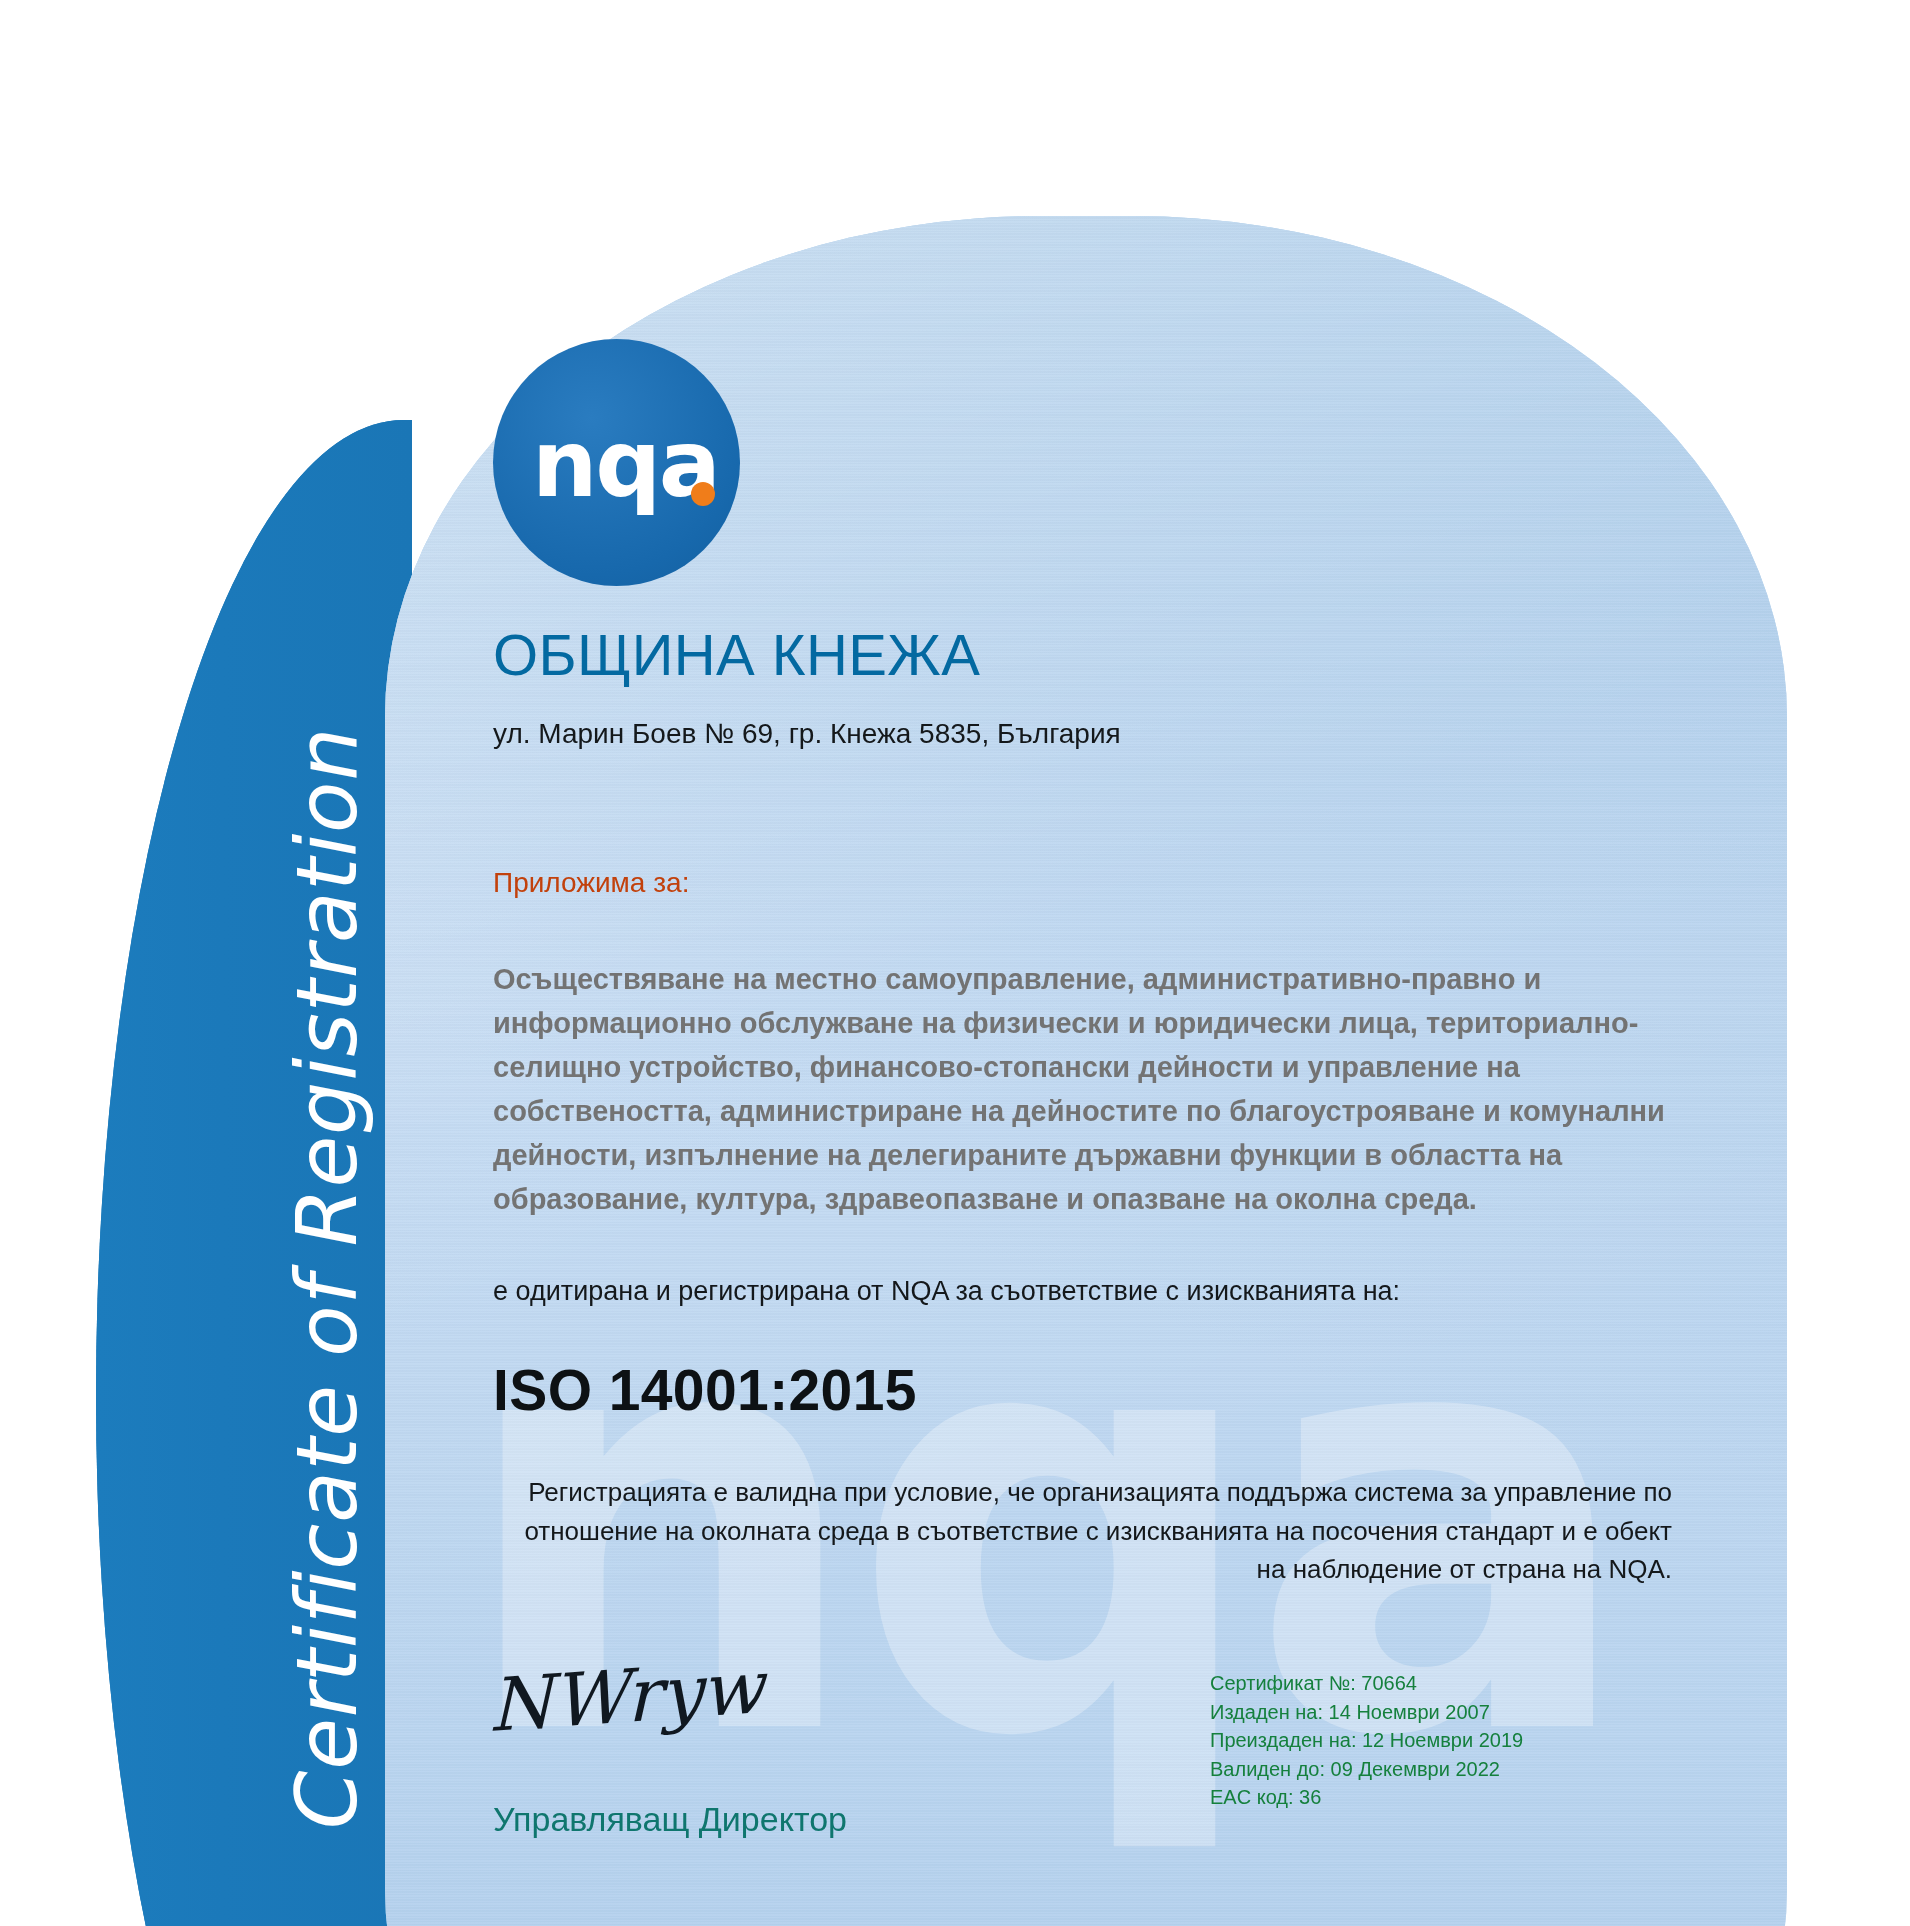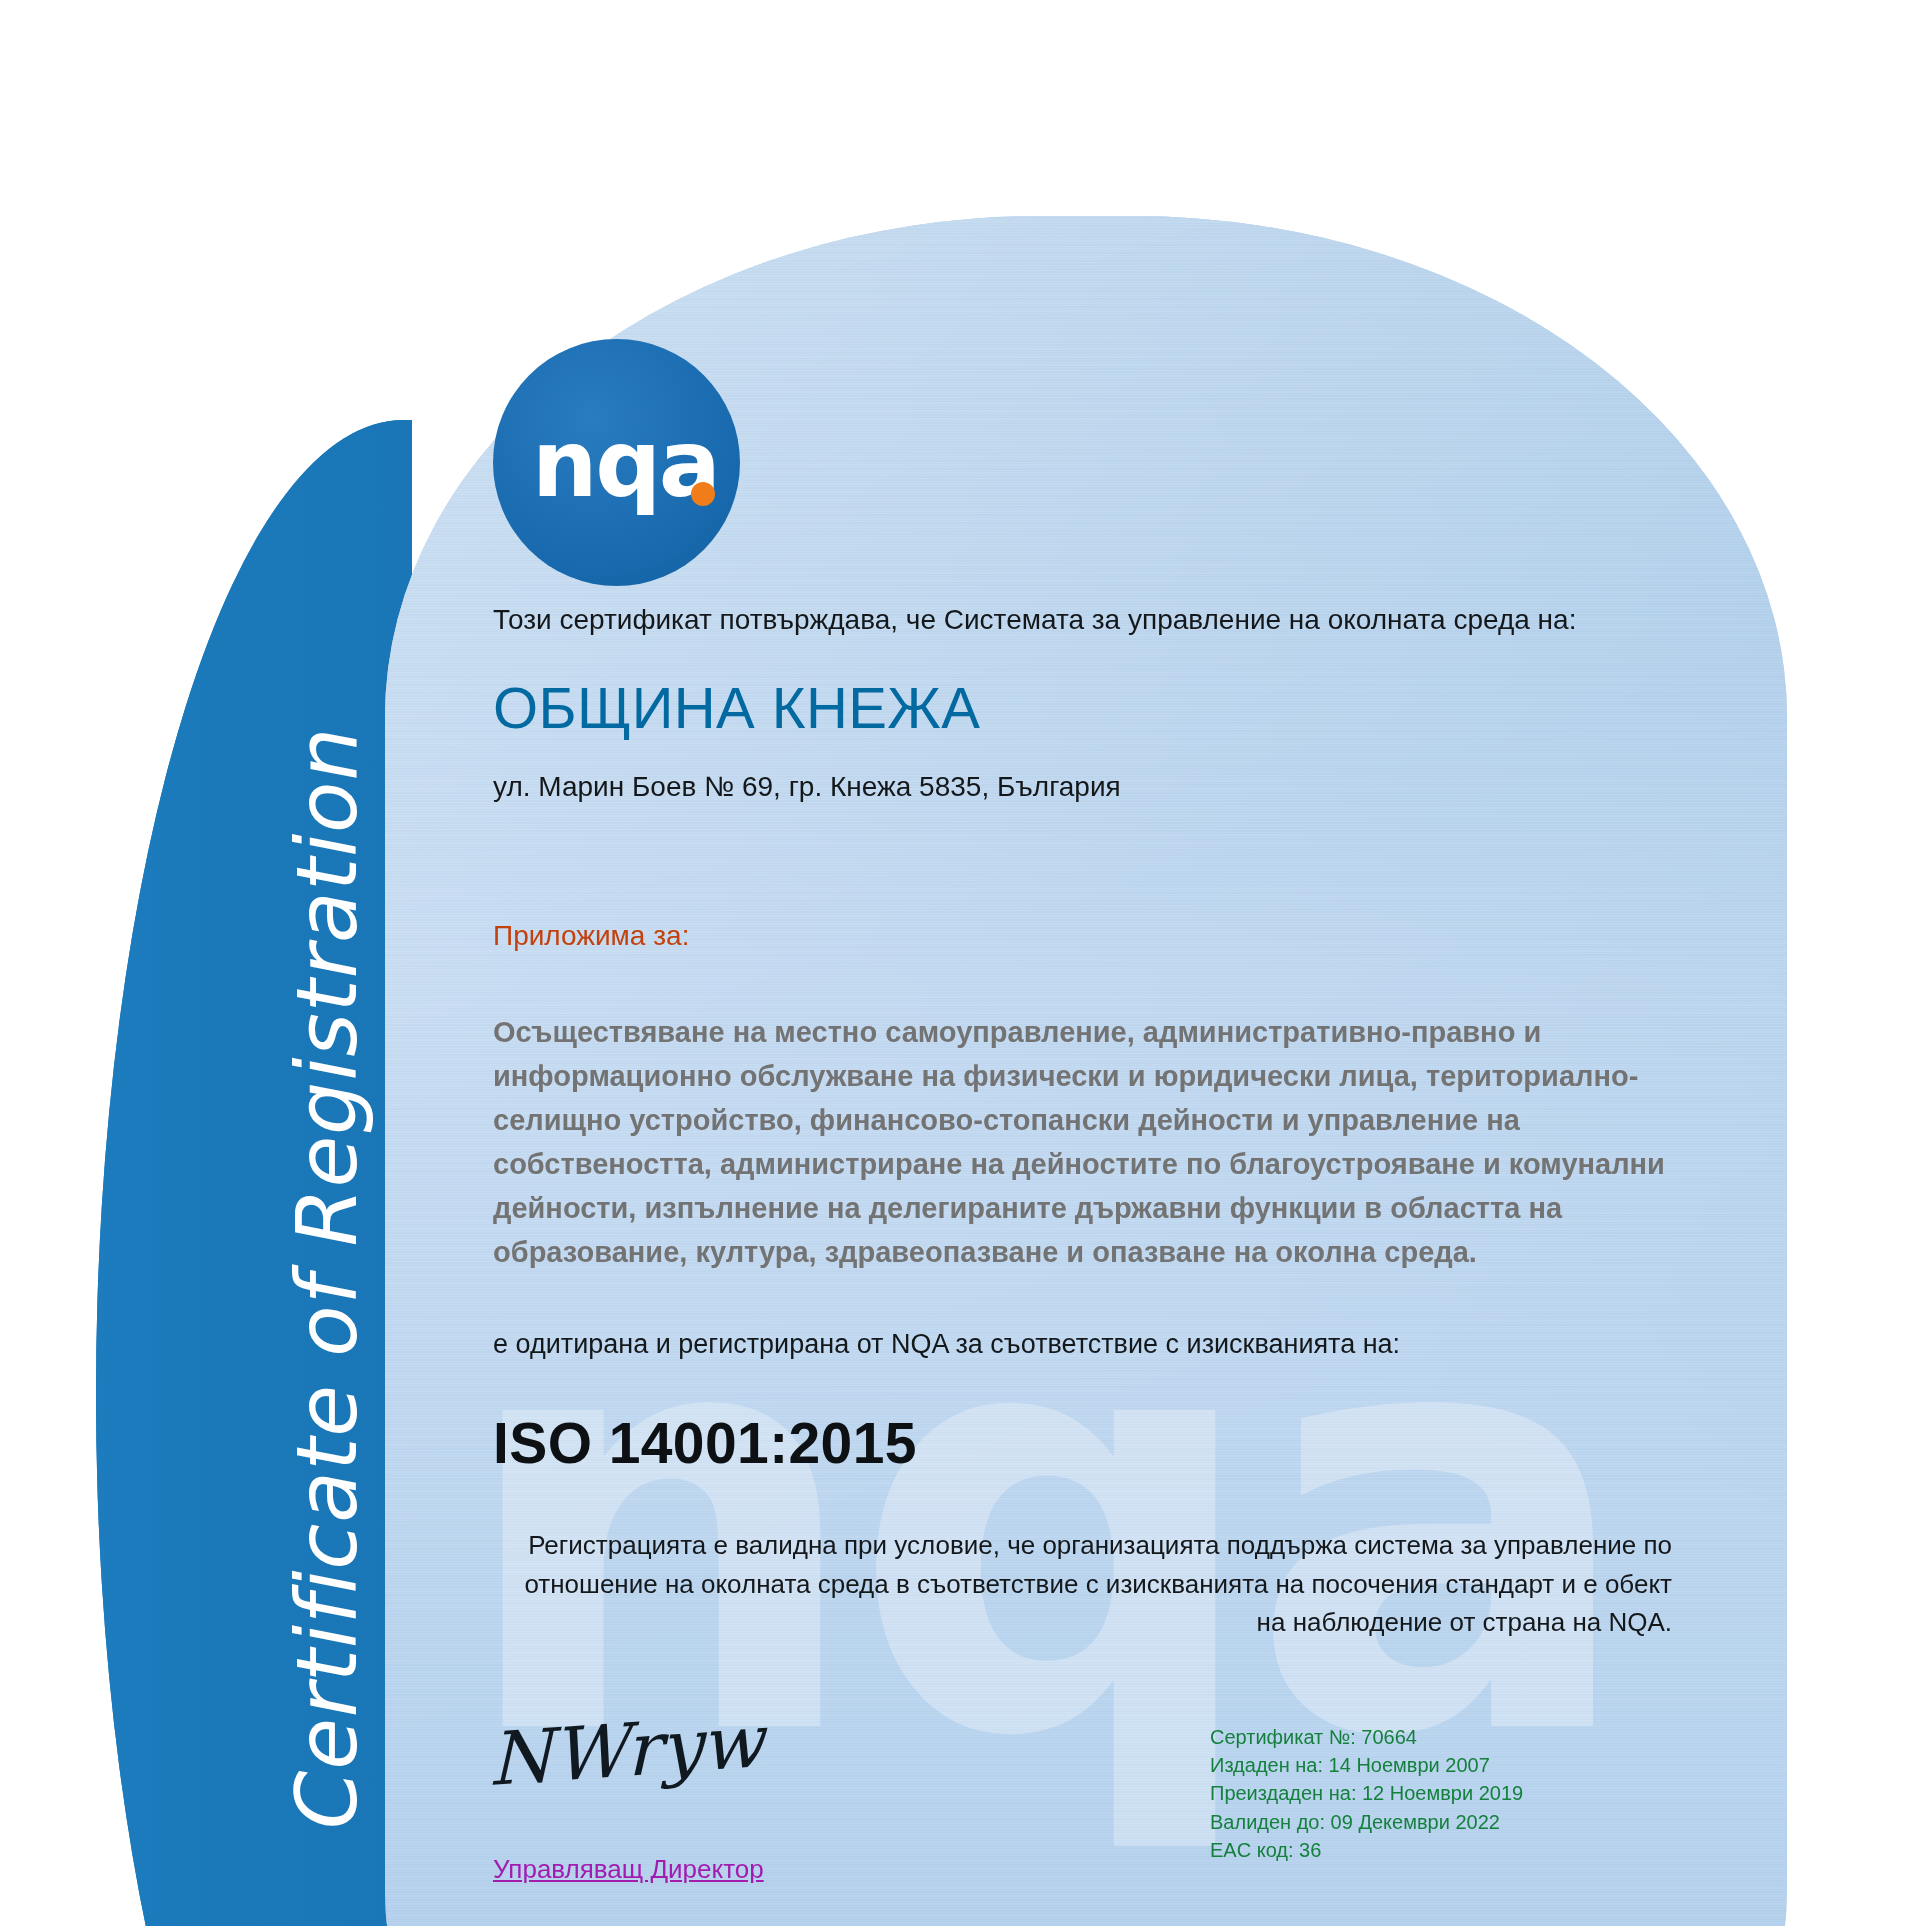--- a/index.html
+++ b/index.html
@@ -224,23 +224,22 @@
     font-style: italic;
     color: #101820;
     line-height: 1;
     height: 89px;
     transform: rotate(-4deg) skewX(-6deg);
     transform-origin: left bottom;
     white-space: nowrap;
   }
   .sig-title {
     margin-top: 42px;
-    font-size: 26px;
-    color: #a21caf;
-    text-decoration: underline;
+    font-size: 34px;
+    color: #0f766e;
   }
   .details {
     position: absolute;
     left: 717px;
     top: 0;
     width: 462px;
   }
   .details div {
     font-size: 20px;
     line-height: 1.42;
@@ -265,21 +264,20 @@
   </div>
 
   <div class="content">
 
     <div class="logo-wrap">
       <div class="logo-circle"></div>
       <div class="logo-text">nqa</div>
       <div class="logo-dot"></div>
     </div>
 
-    <p class="lead-line">Този сертификат потвърждава, че Системата за управление на околната среда на:</p>
 
     <h1 class="org-name">ОБЩИНА КНЕЖА</h1>
 
     <p class="org-address">ул. Марин Боев № 69, гр. Кнежа 5835, България</p>
 
     <p class="applies-label">Приложима за:</p>
 
     <p class="scope">Осъществяване на местно самоуправление, административно-правно и информационно обслужване на физически и юридически лица, териториално-селищно устройство, финансово-стопански дейности и управление на собствеността, администриране на дейностите по благоустрояване и комунални дейности, изпълнение на делегираните държавни функции в областта на образование, култура, здравеопазване и опазване на околна среда.</p>
 
     <p class="audited-line">е одитирана и регистрирана от NQA за съответствие с изискванията на:</p>

